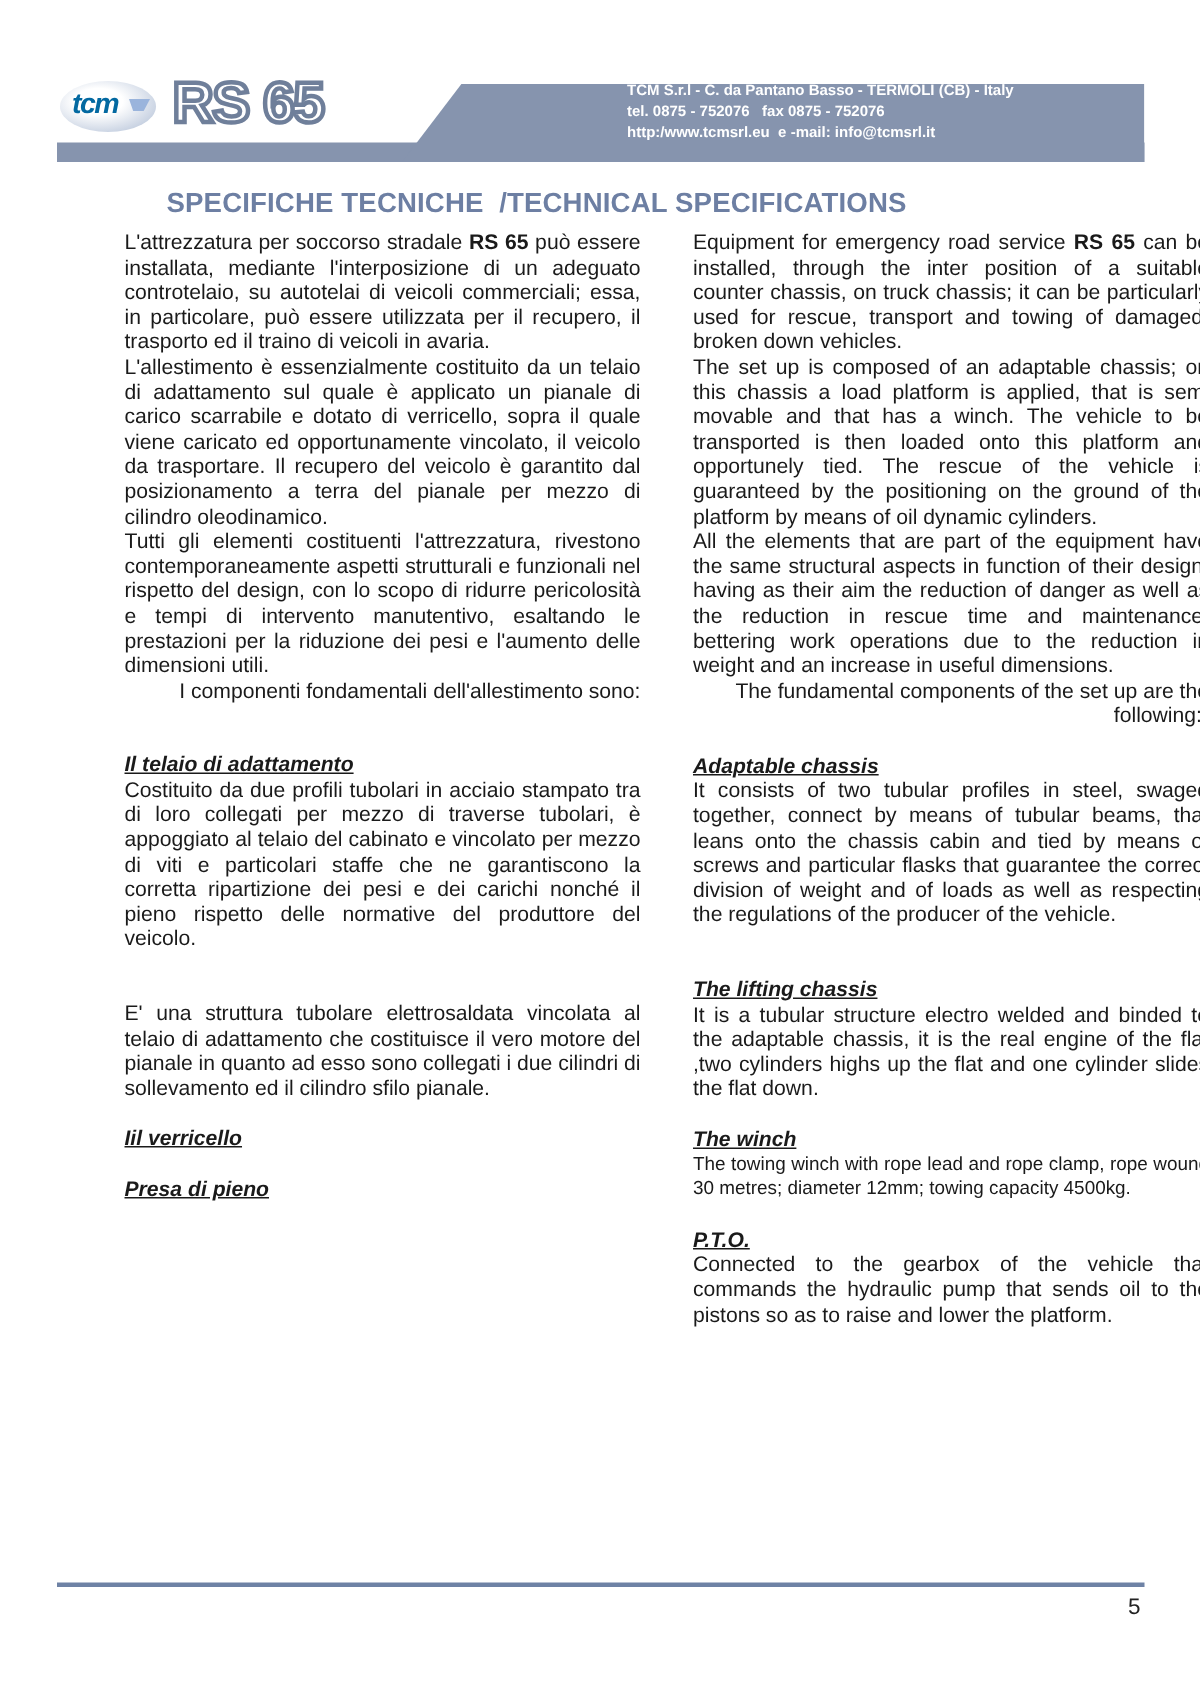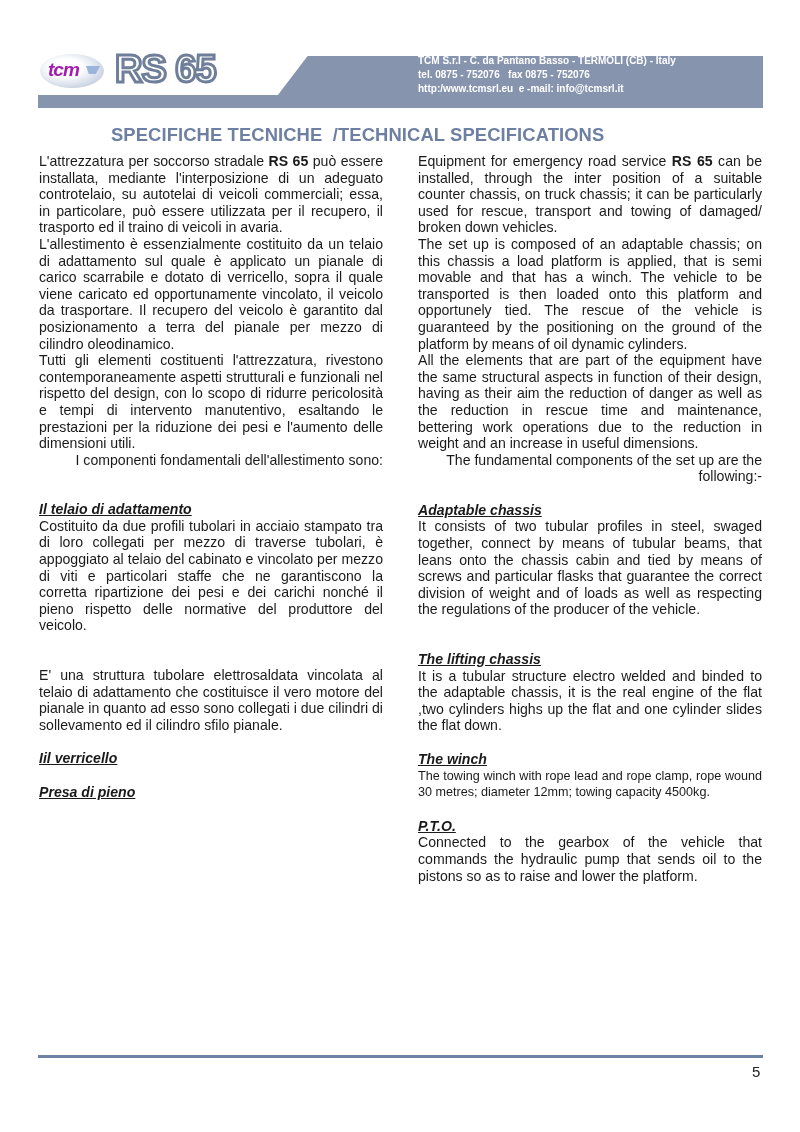--- a/index.html
+++ b/index.html
@@ -4,27 +4,27 @@
 <style>
   html, body { margin: 0; padding: 0; background: #ffffff; }
   body { width: 800px; height: 1132px; position: relative; overflow: hidden; font-family: "Liberation Sans", sans-serif; color: #1a1a1a; }
 
   .header { position: absolute; left: 0; top: 0; width: 800px; height: 110px; }
   .header-band { position: absolute; left: 38px; top: 95px; width: 725px; height: 13px; background: #8694ae; }
   .header-tab { position: absolute; left: 268px; top: 56px; width: 495px; height: 52px; background: #8694ae; clip-path: polygon(8% 0, 100% 0, 100% 100%, 0 100%); }
   .contact { position: absolute; left: 418px; top: 54px; font-size: 10px; font-weight: bold; color: #ffffff; line-height: 14px; white-space: nowrap; }
 
   .logo-oval { position: absolute; left: 40px; top: 54px; width: 64px; height: 34px; border-radius: 50%; background: radial-gradient(ellipse at 40% 40%, #ffffff 30%, #c8d2e2 75%, #a4b2c8 100%); }
-  .logo-tcm { position: absolute; left: 48px; top: 59px; font-size: 19px; font-weight: bold; font-style: italic; color: #a21caf; letter-spacing: -1px; }
+  .logo-tcm { position: absolute; left: 48px; top: 59px; font-size: 19px; font-weight: bold; font-style: italic; color: #0369a1; letter-spacing: -1px; }
   .logo-swoosh { position: absolute; left: 86px; top: 66px; width: 14px; height: 8px; background: #9ab4dc; clip-path: polygon(0 0, 100% 0, 70% 100%, 20% 100%); }
   .logo-model { position: absolute; left: 115px; top: 47px; font-size: 38px; font-weight: bold; color: #ffffff; -webkit-text-stroke: 3px #6f7f9a; letter-spacing: -1px; line-height: 44px; }
 
   .page-title { position: absolute; left: 111px; top: 124px; font-size: 18.4px; font-weight: bold; color: #6d7fa3; white-space: nowrap; letter-spacing: 0.1px; }
 
-  .col { position: absolute; top: 153px; width: 344px; font-size: 14.1px; line-height: 16.6px; }
+  .col { position: absolute; top: 153px; width: 344px; font-size: 14.1px; line-height: 16.6px; margin-left: 44px; }
   .col-left { left: 39px; }
   .col-right { left: 418px; }
   .col p { margin: 0; text-align: justify; }
   .col p.last-left { text-align: right; }
   .col .section-title { font-weight: bold; font-style: italic; text-decoration: underline; margin: 0; }
   .col .small { font-size: 12.6px; line-height: 16.6px; }
   .b { font-weight: bold; }
 
   .footer-rule { position: absolute; left: 38px; top: 1055px; width: 725px; height: 3px; background: #6e82a5; }
   .page-number { position: absolute; left: 752px; top: 1063px; font-size: 15px; color: #222; }

